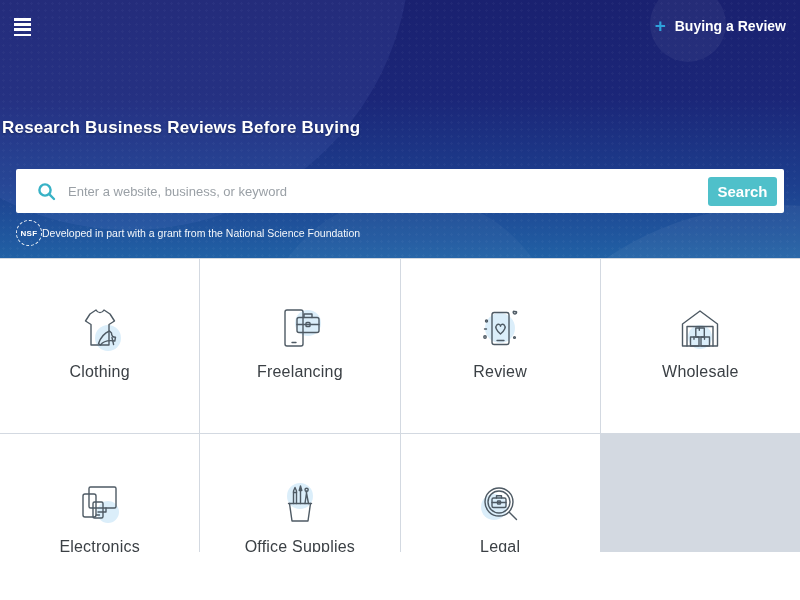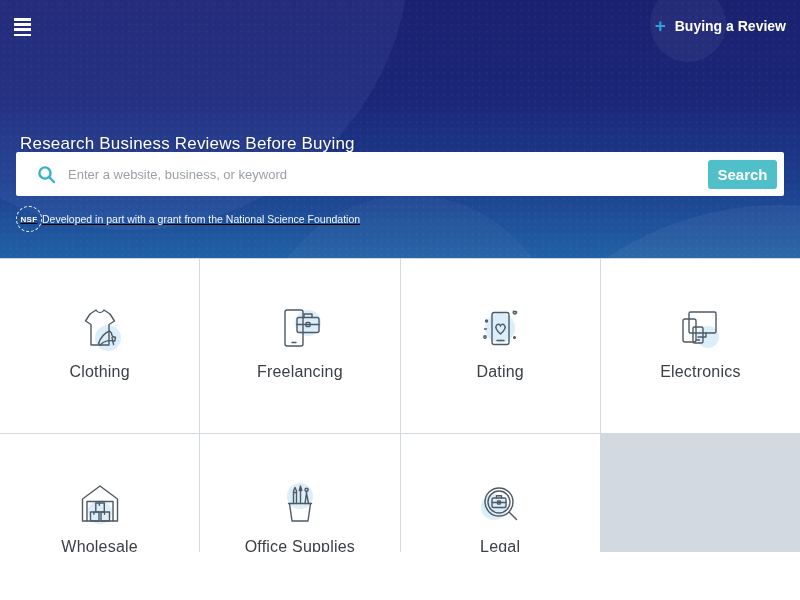--- a/index.html
+++ b/index.html
@@ -26,45 +26,44 @@
   .hamburger { position: absolute; left: 14px; top: 18px; width: 18px; cursor: pointer; }
   .hamburger span { display: block; width: 17px; height: 2.6px; background: #fff; margin-bottom: 2.6px; }
   .write-review {
     position: absolute; right: 14px; top: 16px; display: flex; align-items: center;
     color: #fff; font-weight: bold; font-size: 14px; cursor: pointer;
   }
   .plus-glyph { color: var(--accent-cyan); font-size: 19px; font-weight: bold; margin-right: 9px; line-height: 1; }
 
   
   .hero-title {
-    position: absolute; left: 20px; top: 118px; color: #fff;
-    font-size: 17px; font-weight: 400; letter-spacing: .2px;
+    position: absolute; left: 2px; top: 118px; color: #fff;
+    font-size: 17px; font-weight: 700; letter-spacing: .2px;
     text-shadow: 0 1px 2px rgba(0,0,0,0.35);
-    margin-top: 16px;
   }
 
   
   .search-bar {
-    position: absolute; left: 16px; right: 16px; top: 152px; height: 44px;
+    position: absolute; left: 16px; right: 16px; top: 169px; height: 44px;
     background: #fff; border-radius: 2px; display: flex; align-items: center;
   }
   .search-icon-wrap { padding: 0 12px 0 21px; display: flex; align-items: center; }
   .search-input {
     flex: 1; border: none; outline: none; font-size: 13px; color: #333;
     font-family: "Liberation Sans", sans-serif; height: 100%; background: transparent;
   }
   .search-input::placeholder { color: var(--placeholder-gray); }
   .search-btn {
     width: 69px; height: 29px; margin-right: 7px; border: none; border-radius: 3px;
     background: var(--accent-teal); color: #fff; font-weight: bold; font-size: 15px;
     font-family: "Liberation Sans", sans-serif; cursor: pointer;
   }
 
   
-  .nsf-row { position: absolute; left: 16px; top: 206px; display: flex; align-items: center; text-decoration: underline; }
+  .nsf-row { position: absolute; left: 16px; top: 220px; display: flex; align-items: center; }
   .nsf-badge {
     width: 26px; height: 26px; border-radius: 50%; border: 1px dashed rgba(255,255,255,0.95);
     color: #fff; font-size: 8px; font-weight: bold; letter-spacing: .3px;
     display: flex; align-items: center; justify-content: center; flex: none;
   }
   .nsf-text { color: rgba(255,255,255,0.95); font-size: 10.5px; margin-left: 0; }
 
   
   .grid {
     position: absolute; left: 0; top: 258px; width: 800px; height: 294px;
@@ -159,50 +158,50 @@
         <rect class="ln" x="22" y="12.5" width="17" height="32" rx="2.2"></rect>
         <line class="ln" x1="27" y1="40.5" x2="34" y2="40.5"></line>
         <path class="ln" d="M30.5 34 C26 30.2 24.8 27 26.8 25 C28.3 23.5 30.5 24.4 30.5 26.2 C30.5 24.4 32.7 23.5 34.2 25 C36.2 27 35 30.2 30.5 34 Z"></path>
         <path class="ln" d="M44 13.8 C42.8 12.7 43 11.5 43.9 11.3 C44.5 11.2 45 11.6 45 12 C45.1 11.6 45.7 11.3 46.2 11.6 C47 12.1 46.7 13.2 45.2 14 Z"></path>
         <circle class="ln" cx="16.5" cy="21" r="1"></circle>
         <circle class="ln" cx="15" cy="37" r="1.2"></circle>
         <circle class="ln" cx="44.5" cy="37.5" r="0.9"></circle>
         <line class="ln" x1="14.5" y1="29" x2="16.5" y2="29"></line>
       </svg>
     </div>
-    <div class="label">Dating</div>
-  </div>
-
-  <div class="card">
-    <div class="icon-box">
-      <svg viewBox="0 0 60 60">
-        <circle class="ac" cx="38" cy="37" r="11"></circle>
-        <rect class="ln" x="19" y="12" width="27" height="21" rx="1.5"></rect>
-        <path class="ln" d="M36 33 v4 H28"></path>
-        <rect class="ln" x="13" y="19" width="13" height="23" rx="2"></rect>
-        <rect class="ln" x="23" y="27" width="10" height="16" rx="1.5"></rect>
-        <line class="ln" x1="26.5" y1="40" x2="29.5" y2="40"></line>
-      </svg>
-    </div>
-    <div class="label">Electronics</div>
+    <div class="label">Review</div>
   </div>
 
   <div class="card">
     <div class="icon-box">
       <svg viewBox="0 0 60 60">
         <circle class="ac" cx="30" cy="37" r="12"></circle>
         <path class="ln" d="M12.5 24 L30 11 L47.5 24 L47.5 46 L12.5 46 Z"></path>
         <path class="ln" d="M17 46 V26.5 H43 V46"></path>
         <rect class="ln" x="20.5" y="37" width="8.5" height="9"></rect>
         <rect class="ln" x="31" y="37" width="8.5" height="9"></rect>
         <rect class="ln" x="25.8" y="28" width="8.5" height="9"></rect>
         <path class="ln" d="M24 37 v2.2 M34.5 37 v2.2 M29.3 28 v2.2"></path>
       </svg>
     </div>
     <div class="label">Wholesale</div>
+  </div>
+
+  <div class="card">
+    <div class="icon-box">
+      <svg viewBox="0 0 60 60">
+        <circle class="ac" cx="38" cy="37" r="11"></circle>
+        <rect class="ln" x="19" y="12" width="27" height="21" rx="1.5"></rect>
+        <path class="ln" d="M36 33 v4 H28"></path>
+        <rect class="ln" x="13" y="19" width="13" height="23" rx="2"></rect>
+        <rect class="ln" x="23" y="27" width="10" height="16" rx="1.5"></rect>
+        <line class="ln" x1="26.5" y1="40" x2="29.5" y2="40"></line>
+      </svg>
+    </div>
+    <div class="label">Electronics</div>
   </div>
 
   <div class="card">
     <div class="icon-box">
       <svg viewBox="0 0 60 60">
         <circle class="ac" cx="30" cy="21" r="13"></circle>
         <path class="ln" d="M19.5 28.5 L22 46 H38 L40.5 28.5"></path>
         <line class="ln" x1="18.5" y1="28.5" x2="41.5" y2="28.5"></line>
         <path class="ln" d="M23.5 28.5 V16 L25 12.5 L26.5 16 V28.5"></path>
         <line class="ln" x1="23.5" y1="17.5" x2="26.5" y2="17.5"></line>

